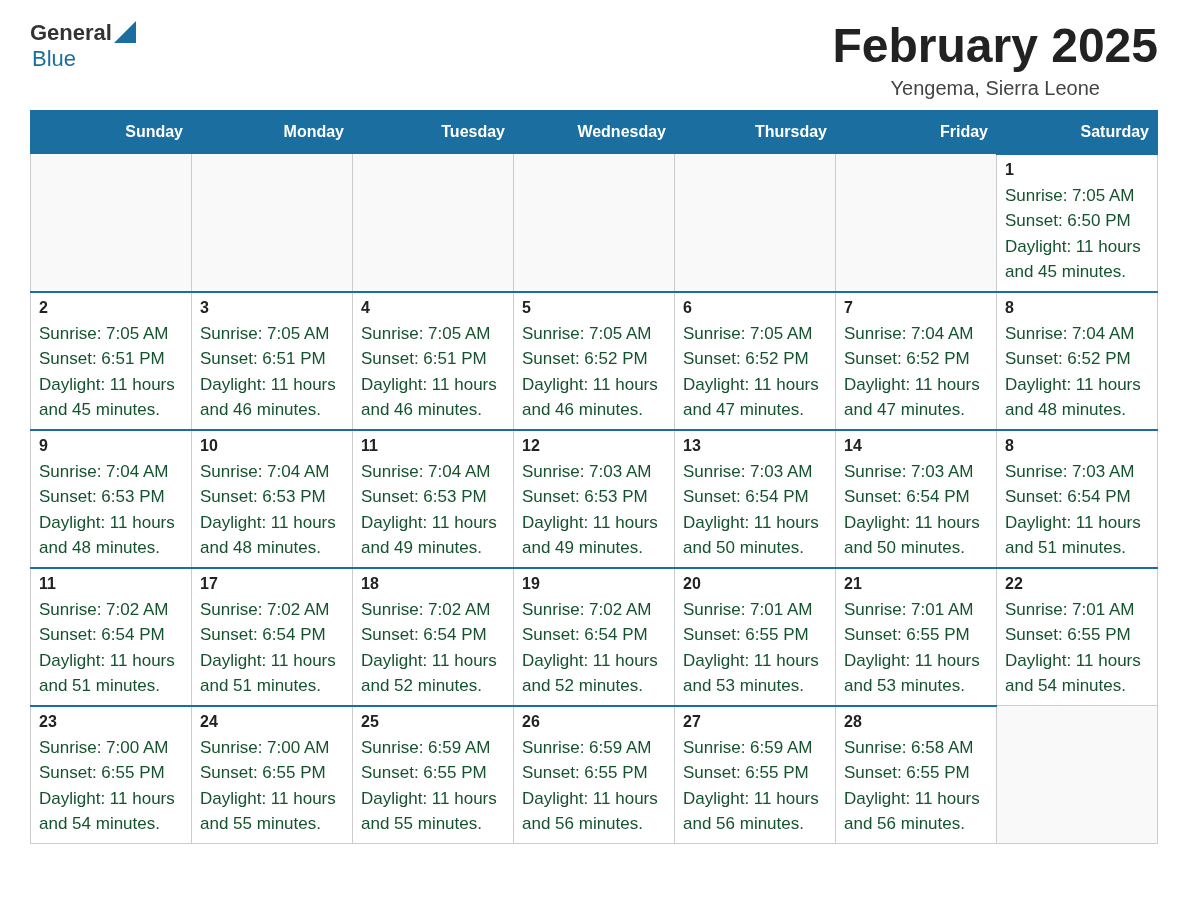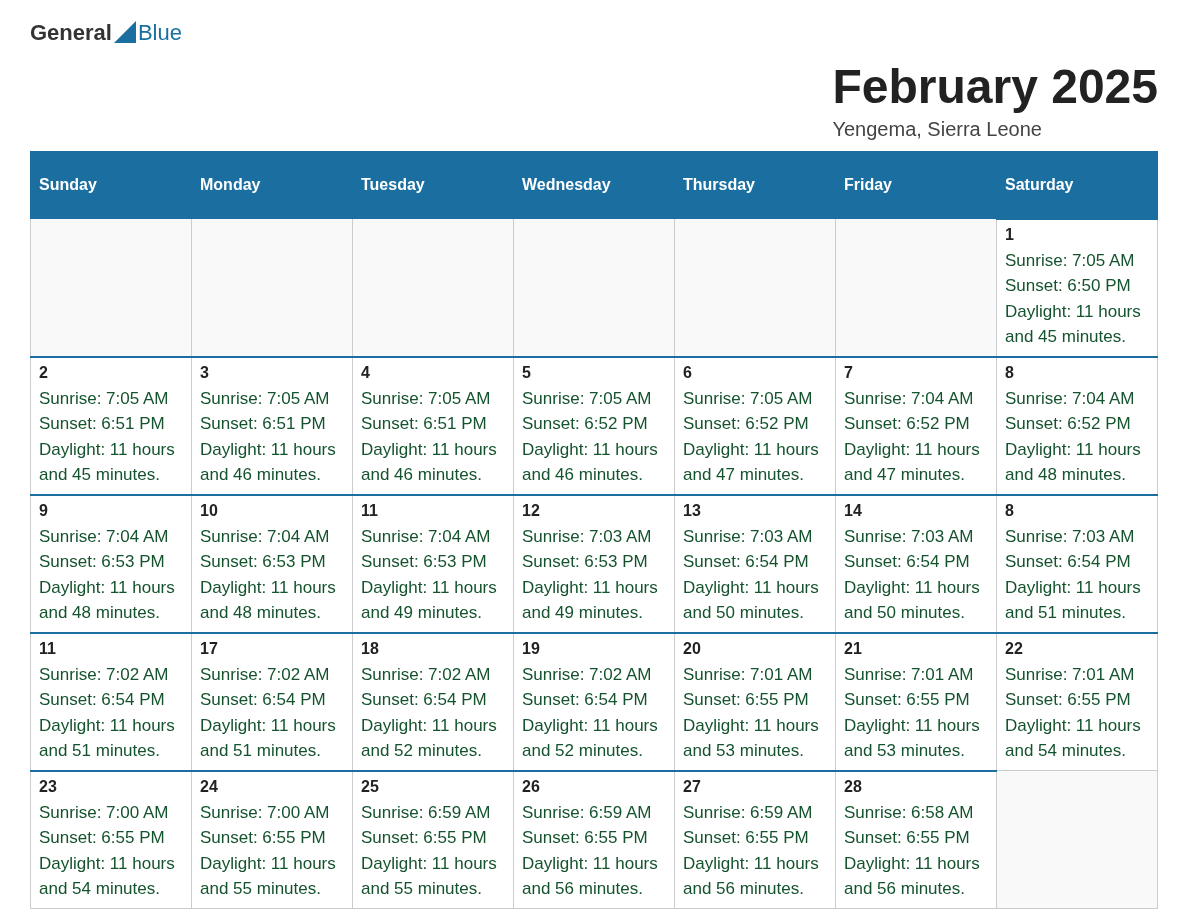--- a/index.html
+++ b/index.html
@@ -16,30 +16,29 @@
       align-items: flex-start;
       margin-bottom: 10px;
     }
     .logo-text-general {
       font-size: 22px;
       font-weight: bold;
       color: #333;
     }
     .logo-wrapper {
       display: flex;
-      flex-direction: row;
+      flex-direction: column;
       align-items: flex-start;
     }
     .logo-top {
       display: flex;
       align-items: center;
     }
     .title-section {
-      text-align: left;
-      margin-top: 41px;
+      text-align: center;
     }
     .calendar-title {
       font-size: 48px;
       font-weight: bold;
       color: #222;
       line-height: 1.1;
     }
     .calendar-subtitle {
       font-size: 20px;
       color: #444;
@@ -48,22 +47,22 @@
     .calendar {
       width: 100%;
       border-collapse: collapse;
       margin-top: 10px;
     }
     .calendar th {
       background: #1a6fa0;
       color: #fff;
       font-size: 16px;
       font-weight: bold;
-      padding: 24px 8px;
-      text-align: left;
+      padding: 12px 8px;
+      text-align: right;
       border: 1px solid #1a6fa0;
     }
     .calendar td {
       vertical-align: top;
       padding: 6px 8px;
       border: 1px solid #ccc;
       border-top: 2px solid #1a6fa0;
       width: calc(100% / 7);
       min-height: 110px;
       font-size: 13px;

